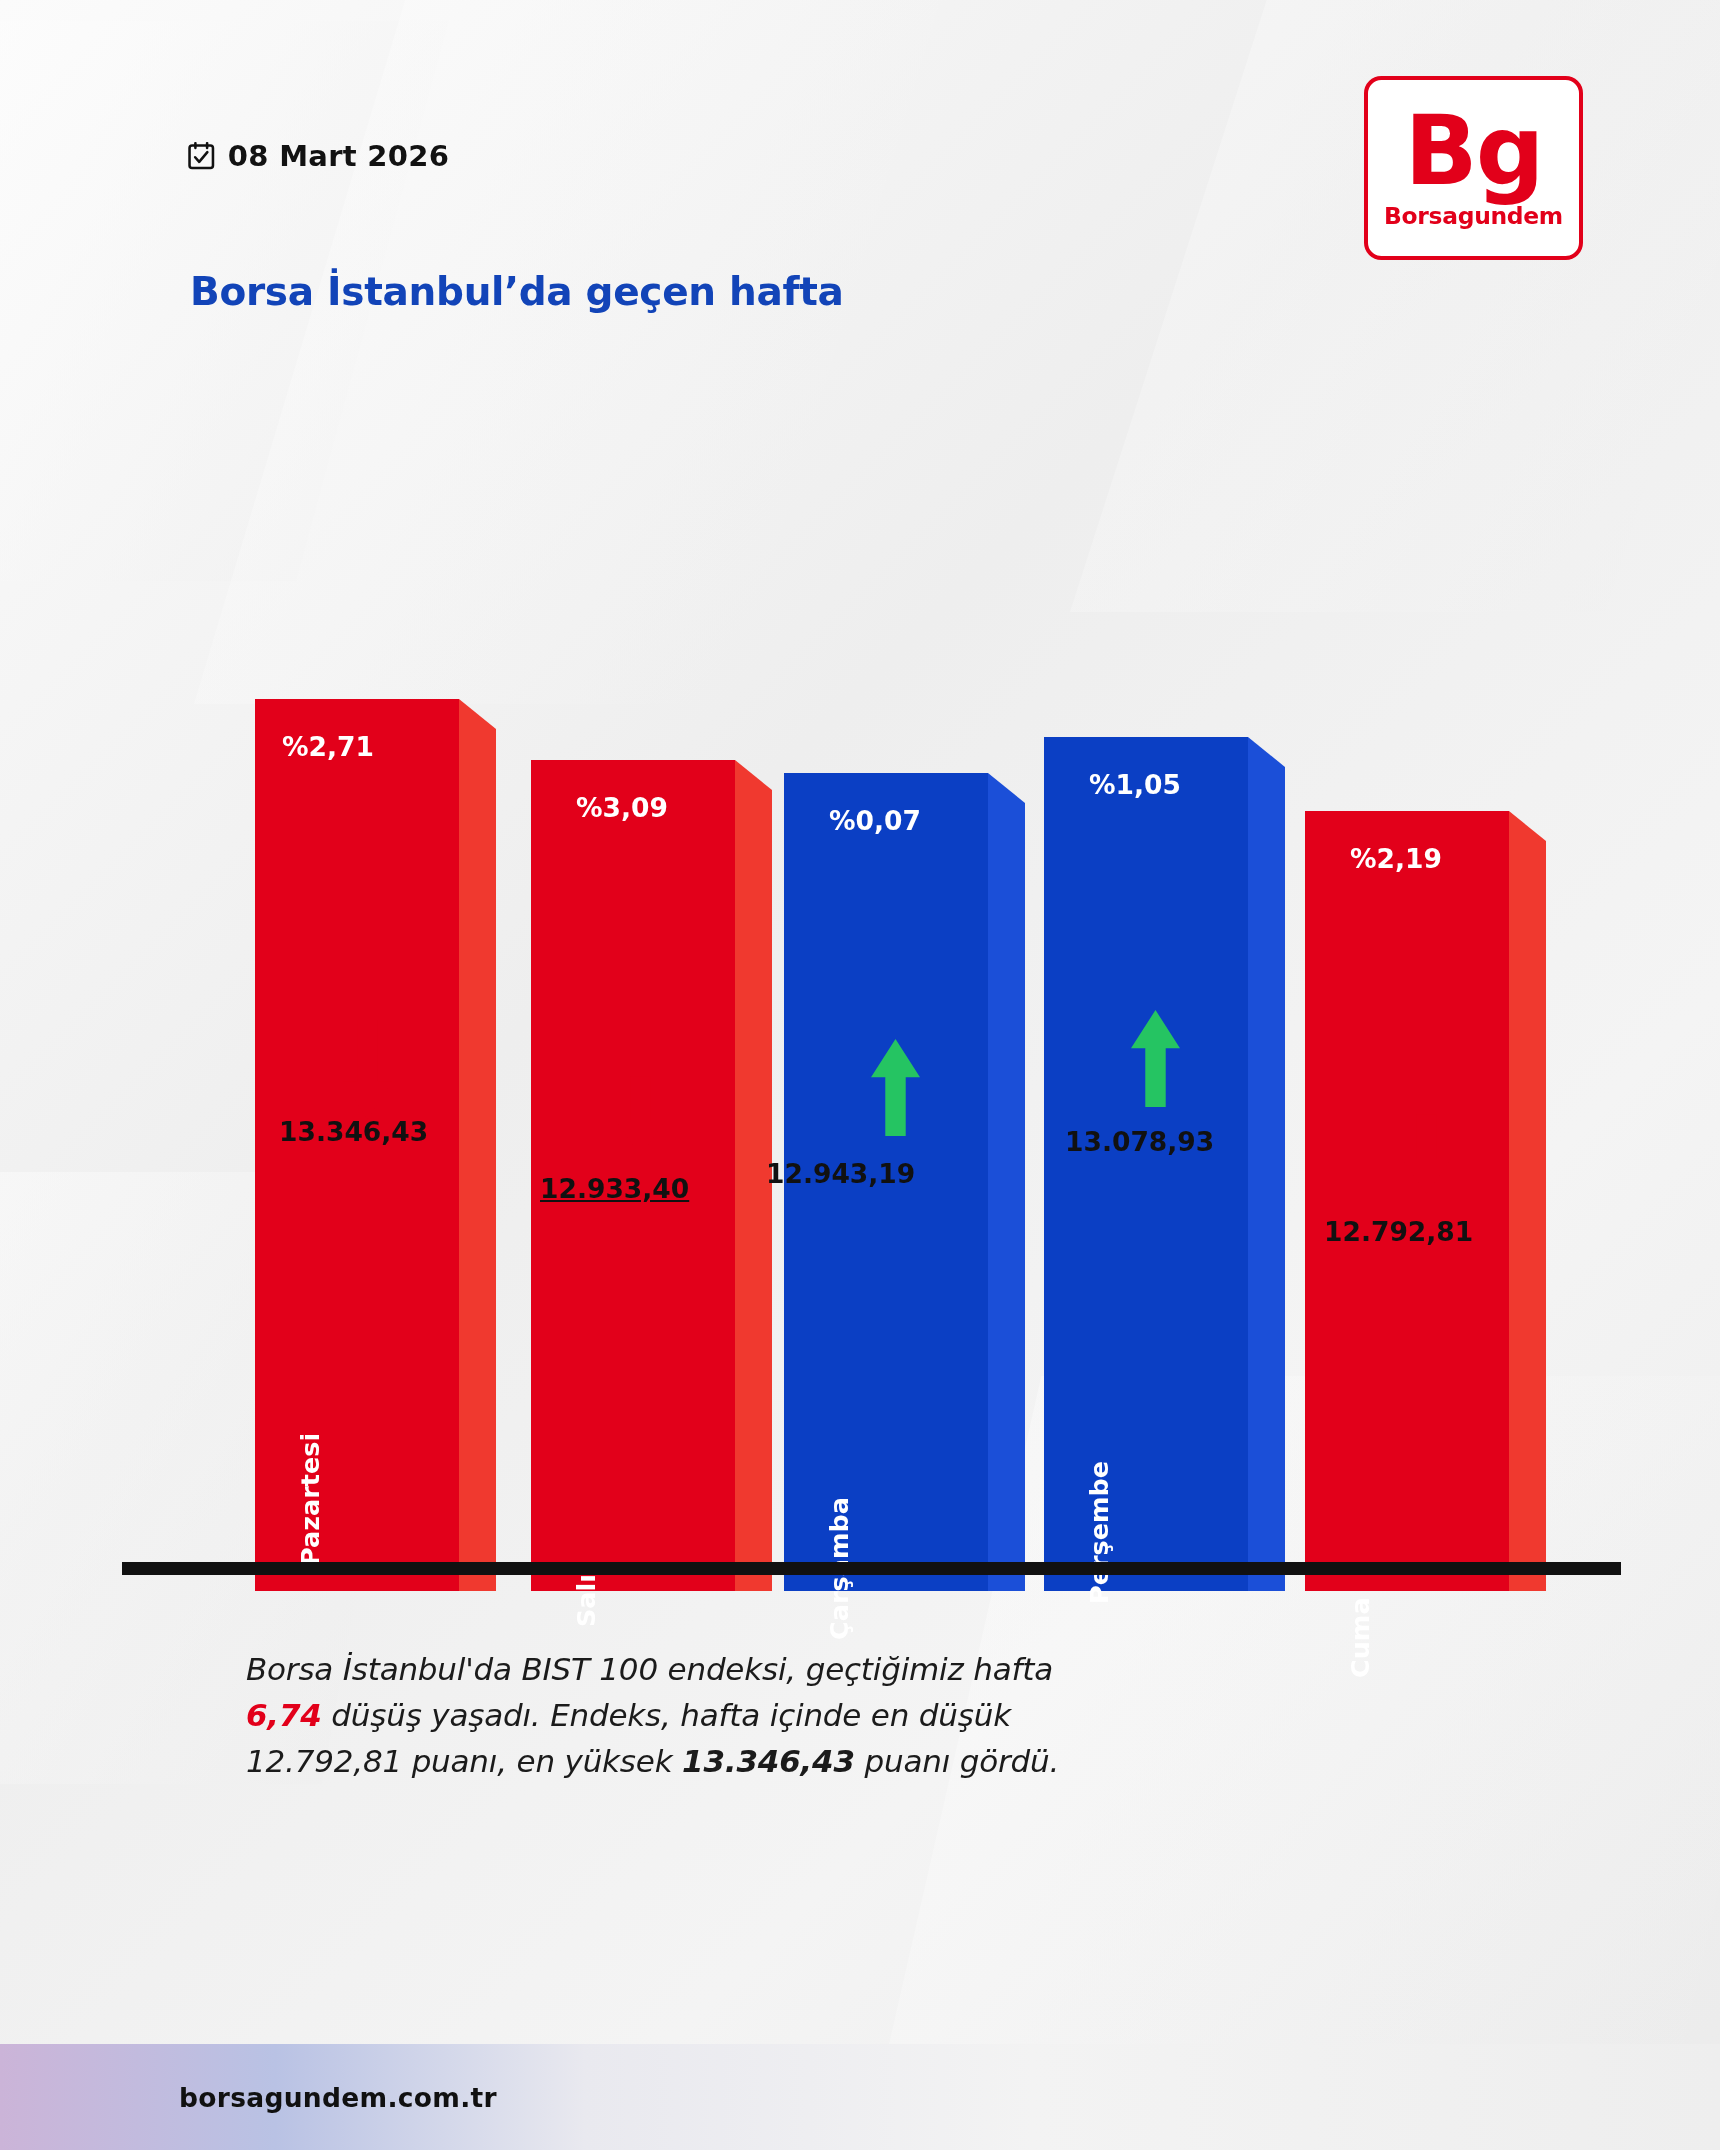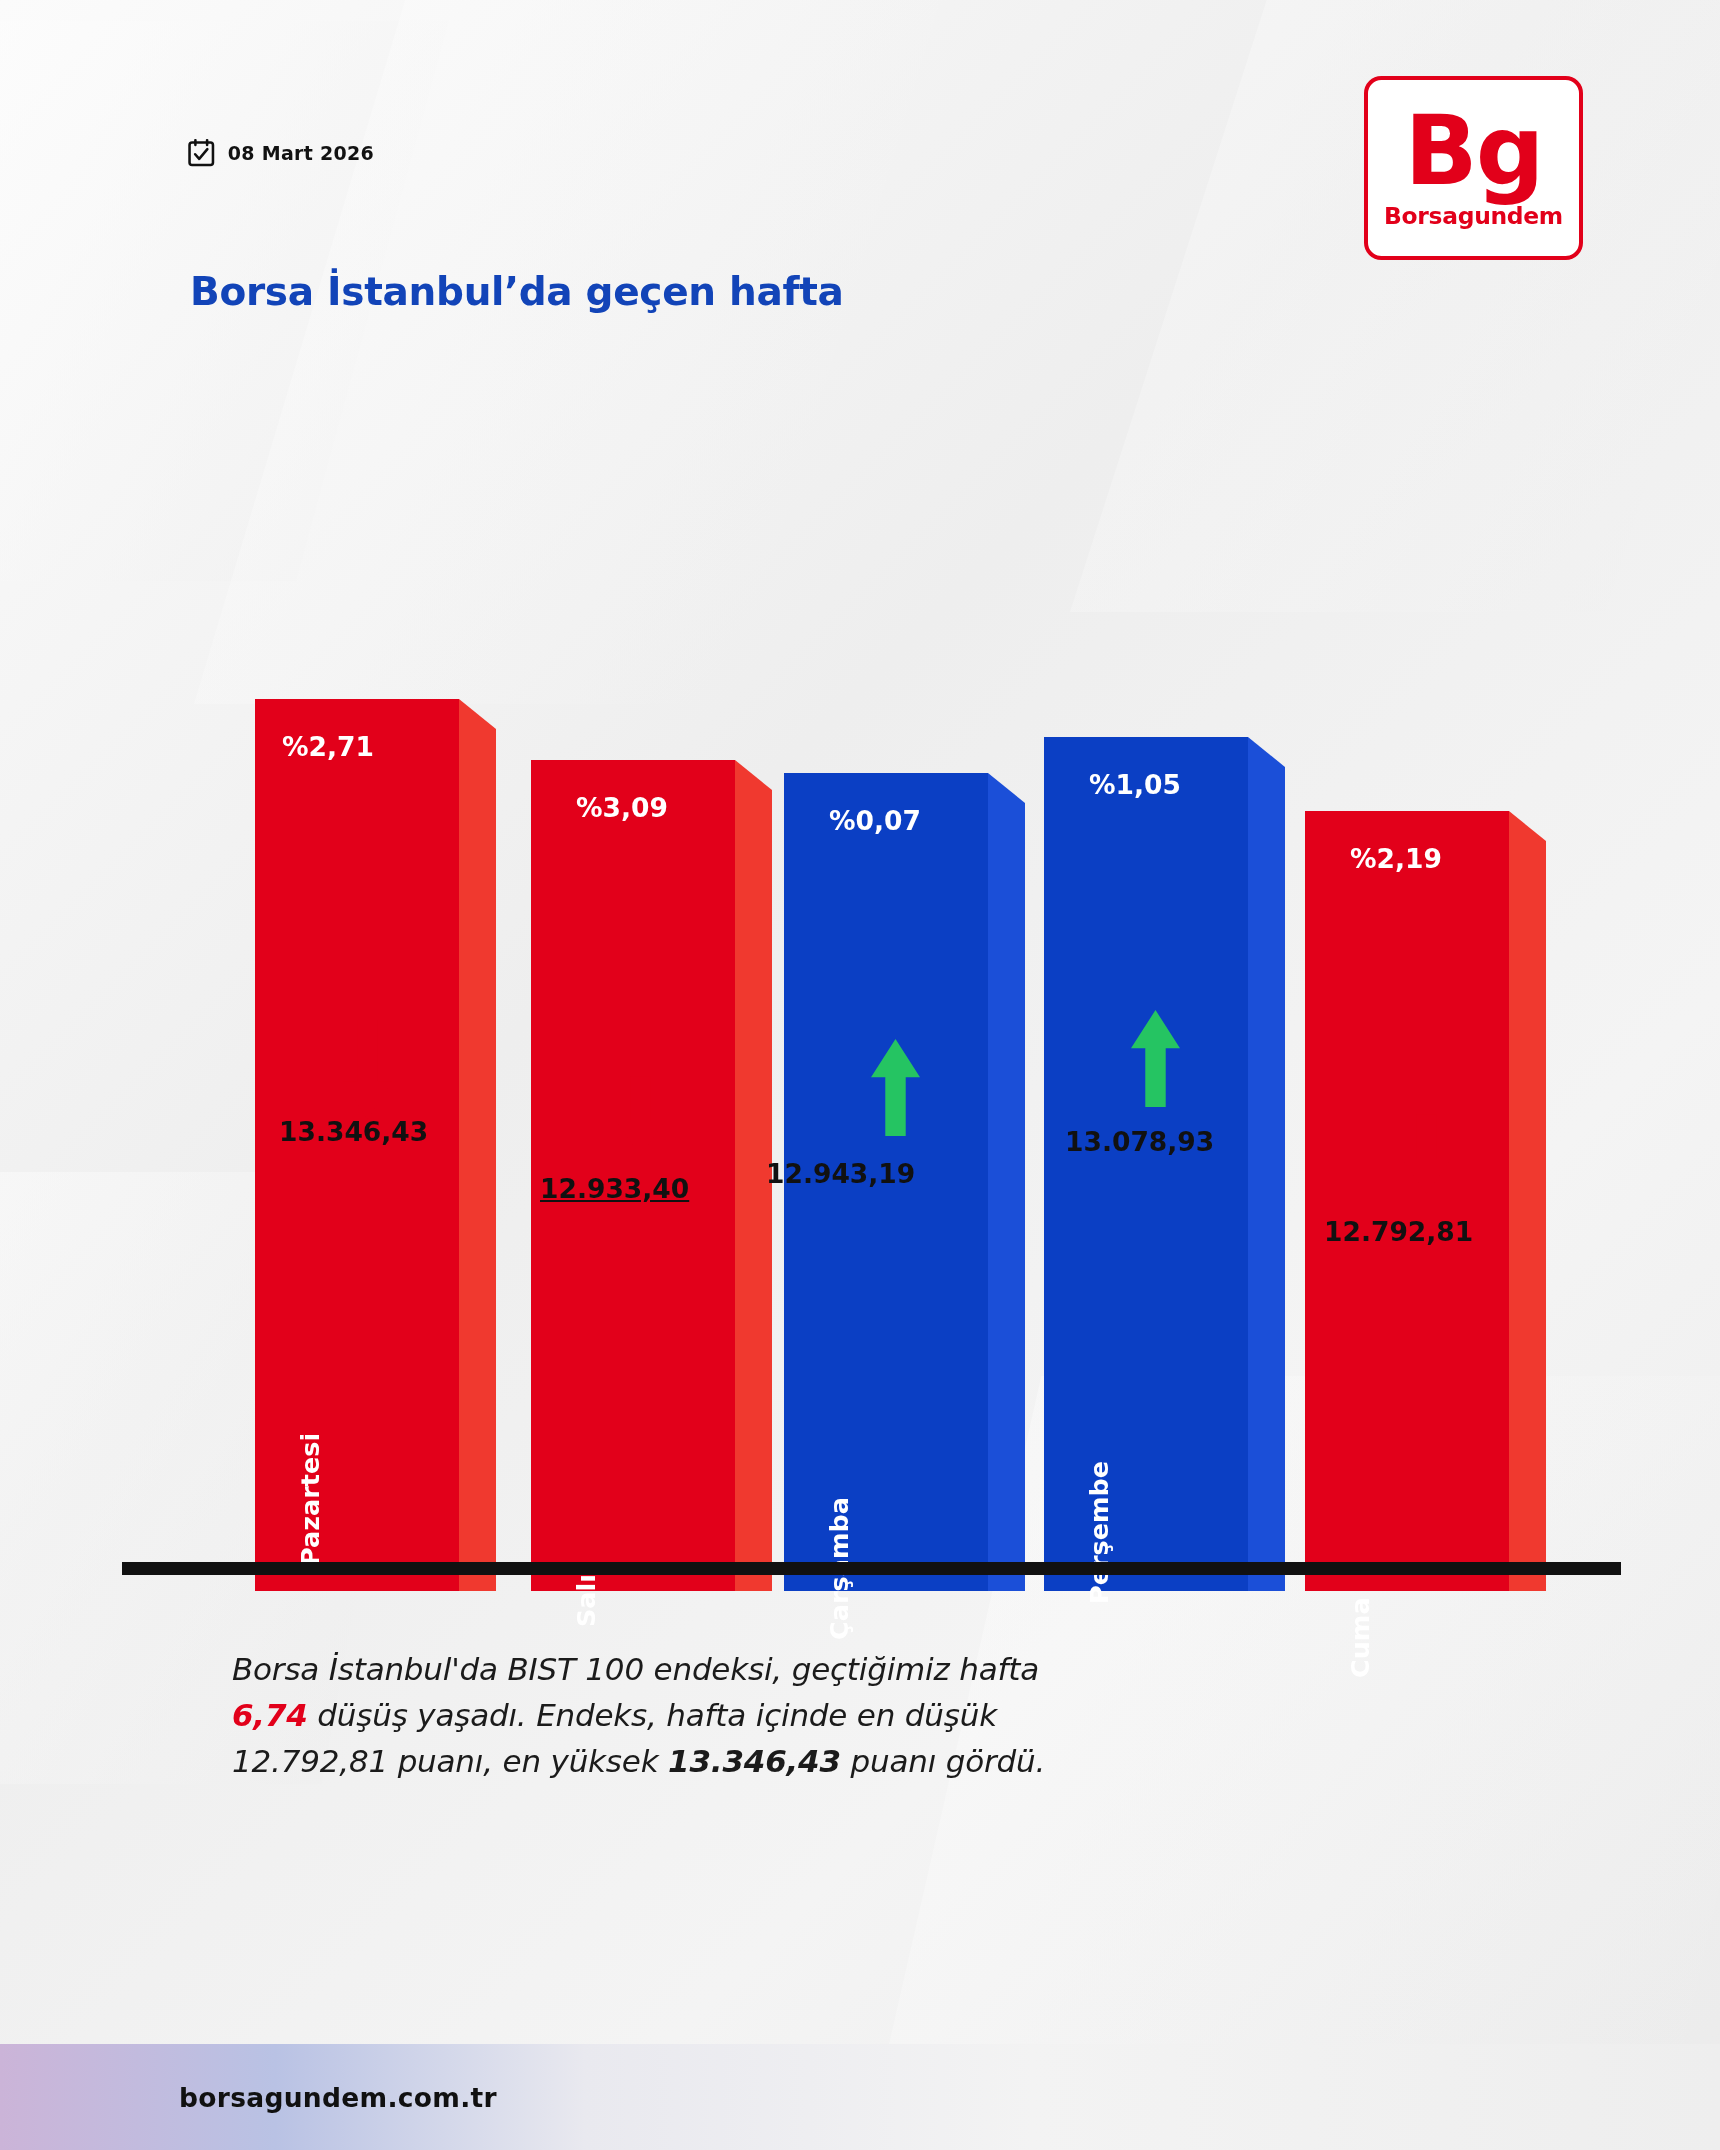--- a/index.html
+++ b/index.html
@@ -33,21 +33,21 @@
 
   
   .date-row {
     position: absolute;
     left: 188px; top: 139px;
     display: flex; align-items: center; gap: 13.3px;
   }
   .cal-icon { width: 26.5px; height: 27.5px; position: relative; }
   .cal-icon svg { display: block; }
   .date-text {
-    font-size: 19px;
+    font-size: 29px;
     font-weight: 700;
     color: #121212;
     letter-spacing: 0.3px;
   }
   .headline {
     position: absolute;
     left: 190px; top: 269px;
     font-size: 39px;
     font-weight: 800;
     color: #1244b8;
@@ -137,21 +137,21 @@
     color: #ffffff;
     transform: rotate(-90deg);
     transform-origin: left top;
     white-space: nowrap;
   }
   .arrow { position: absolute; width: 49px; height: 102px; }
 
   
   .summary {
     position: absolute;
-    left: 232px; top: 1647px;
+    left: 246px; top: 1647px;
     width: 1305px;
     font-size: 31px;
     line-height: 1.48;
     font-style: italic;
     color: #1b1b1b;
     letter-spacing: -0.2px;
   }
   .summary b { font-weight: 800; font-style: italic; }
   .summary .dn { color: #e2001a; font-weight: 800; font-style: italic; }
 

